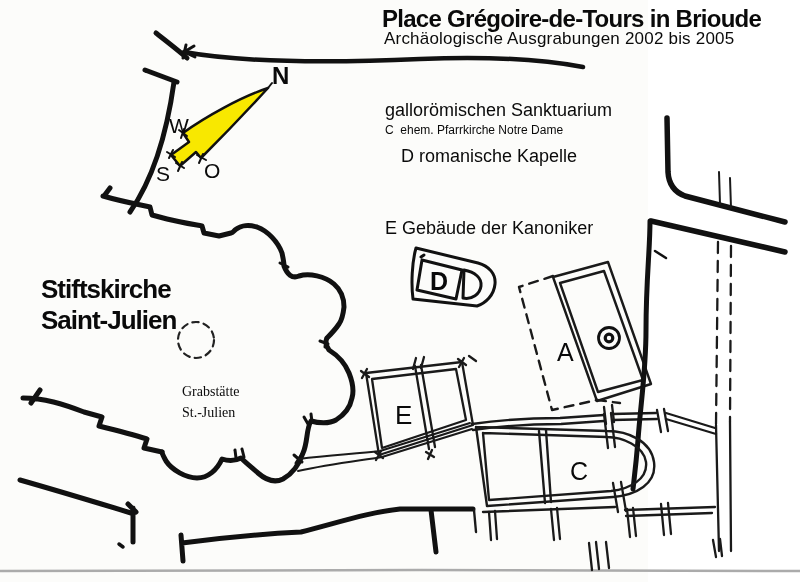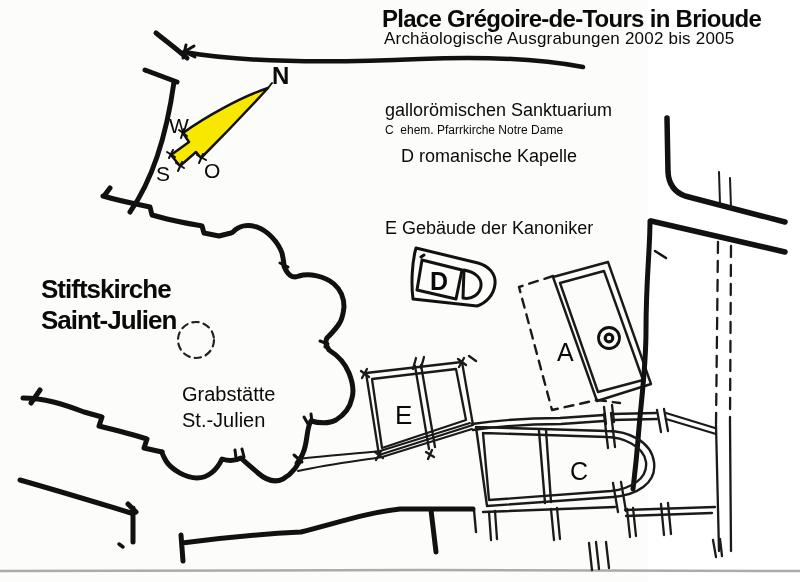--- a/index.html
+++ b/index.html
@@ -20,21 +20,21 @@
 <div class="t" style="left:385px;top:99.8px;font-size:18px;">gallorömischen Sanktuarium</div>
 
 <div class="t" style="left:385px;top:123.1px;font-size:12px;">C&nbsp; ehem. Pfarrkirche Notre Dame</div>
 
 <div class="t" style="left:385px;top:146.4px;font-size:18px;margin-left:16px;">D romanische Kapelle</div>
 
 <div class="t" style="left:385px;top:169.7px;font-size:18px;margin-top:48px;">E Gebäude der Kanoniker</div>
 
 <div class="t" style="left:41px;top:274px;font-size:26px;letter-spacing:-1px;line-height:31px;font-weight:bold;">Stiftskirche<br>Saint-Julien</div>
 
-<div class="t" style="left:182px;top:381px;font-size:20px;line-height:26px;">Grabstätte<br>St.-Julien</div>
+<div class="t" style="left:182px;top:381px;font-size:14px;line-height:21px;font-family:Liberation Serif, serif;">Grabstätte<br>St.-Julien</div>
 
 <svg width="800" height="582" viewBox="0 0 800 582" style="position:absolute;left:0;top:0;" fill="none" stroke-linecap="round" stroke-linejoin="round">
 
   <path d="M0,571 L420,570 L800,571" stroke="#ababab" stroke-width="2.5"></path>
 
   <path d="M156,33 C165,40 178,50 187,58" stroke="#111" stroke-width="5"></path>
 
   <g stroke="#111">
     <path d="M184,52 C240,62 330,63 420,59 C490,56 545,60 583,67" stroke-width="4.5"></path>
     <path d="M194,46 L184,52 L195,57 M186,45 l-3,13" stroke-width="3"></path>

